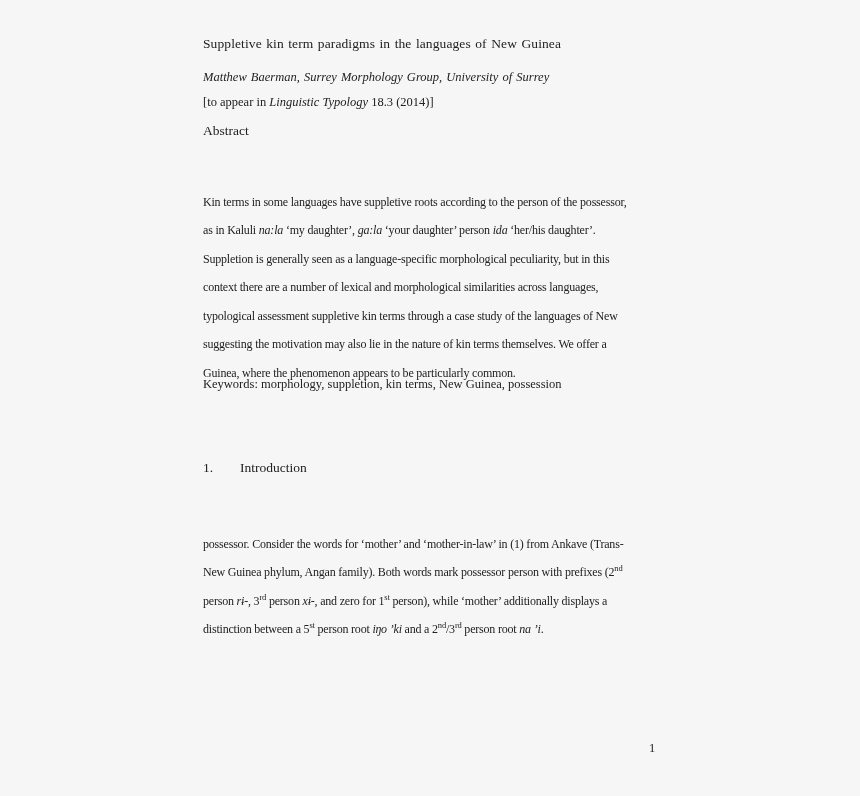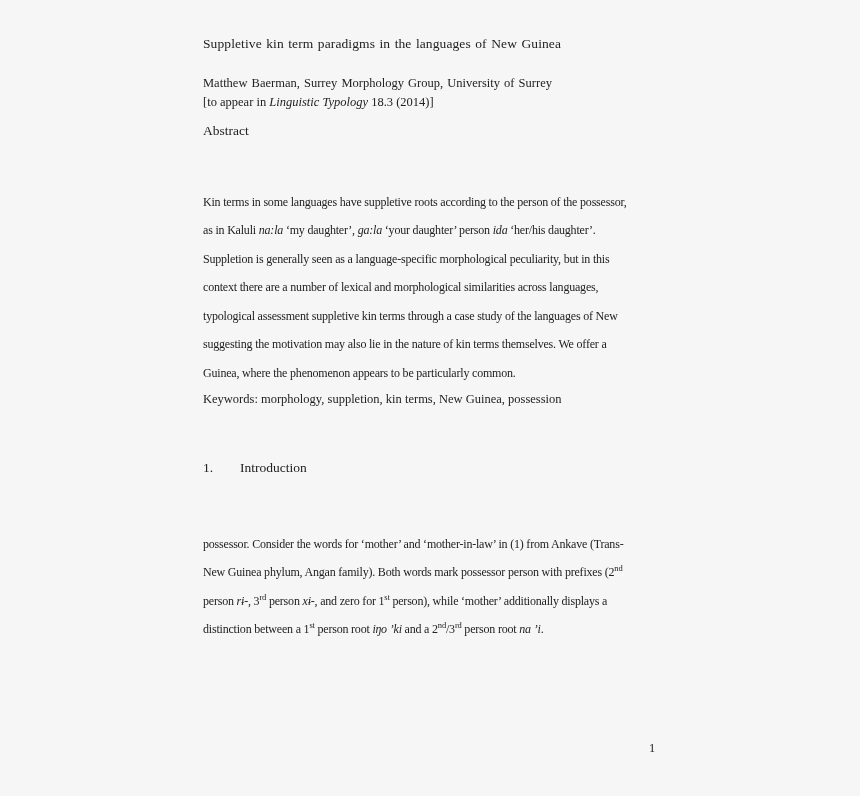--- a/index.html
+++ b/index.html
@@ -5,27 +5,27 @@
   html, body { margin: 0; padding: 0; }
   body {
     width: 860px; height: 796px;
     background: #f6f6f6;
     font-family: "Liberation Serif", "DejaVu Serif", serif;
     color: #222;
   }
   .page { position: relative; width: 736px; height: 796px; overflow: hidden; }
   .block { position: absolute; left: 203px; }
   .title     { top: 36px;  font-size: 13.5px; font-weight: normal; margin: 0; letter-spacing: 0.1px; word-spacing: 1px; }
-  .author    { top: 76px;  font-size: 12.5px; word-spacing: 1px; }
+  .author    { top: 70px;  font-size: 12.5px; word-spacing: 1px; font-style: italic; }
   .note      { top: 94px;  font-size: 12.5px; }
   .note .tline { line-height: 16px; height: 16px; }
   .abs-head  { top: 123px; font-size: 13.5px; }
   .body      { font-size: 12px; letter-spacing: -0.2px; margin-top: 37px; }
   .abs       { top: 151px; }
-  .keywords  { top: 392px; font-size: 12.5px; }
+  .keywords  { top: 377px; font-size: 12.5px; }
   .sec-head  { top: 460px; font-size: 13.5px; }
   .sec-num   { display: inline-block; width: 37px; }
   .intro     { top: 493px; }
   .page-number { position: absolute; left: 649px; top: 741px; font-size: 12.5px; }
   .tline { line-height: 28.45px; height: 28.45px; white-space: pre; }
   .it { font-style: italic; }
   sup { font-size: 8.5px; line-height: 0; }
 </style>
 </head>
 <body>
@@ -55,18 +55,18 @@
   <div class="block keywords">Keywords: morphology, suppletion, kin terms, New Guinea, possession</div>
 
   <div class="block sec-head">
     <span class="sec-num">1.</span><span>Introduction</span>
   </div>
 
   <div class="block body intro">
       <div class="tline"><span>possessor. Consider the words for ‘mother’ and ‘mother-in-law’ in (1) from Ankave (Trans-</span></div>
       <div class="tline"><span>New Guinea phylum, Angan family). Both words mark possessor person with prefixes (2</span><sup>nd</sup></div>
       <div class="tline"><span>person </span><span class="it">rɨ-</span><span>, 3</span><sup>rd</sup><span> person </span><span class="it">xɨ-</span><span>, and zero for 1</span><sup>st</sup><span> person), while ‘mother’ additionally displays a</span></div>
-      <div class="tline"><span>distinction between a 1</span><sup>st</sup><span> person root </span><span class="it">iŋo ’ki</span><span> and a 2</span><sup>nd</sup><span>/3</span><sup>rd</sup><span> person root </span><span class="it">na ’i</span><span>.</span></div>
+      <div class="tline"><span>distinction between a 5</span><sup>st</sup><span> person root </span><span class="it">iŋo ’ki</span><span> and a 2</span><sup>nd</sup><span>/3</span><sup>rd</sup><span> person root </span><span class="it">na ’i</span><span>.</span></div>
     </div>
 
   <div class="page-number">1</div>
 
 </div>
 
 </body></html>

